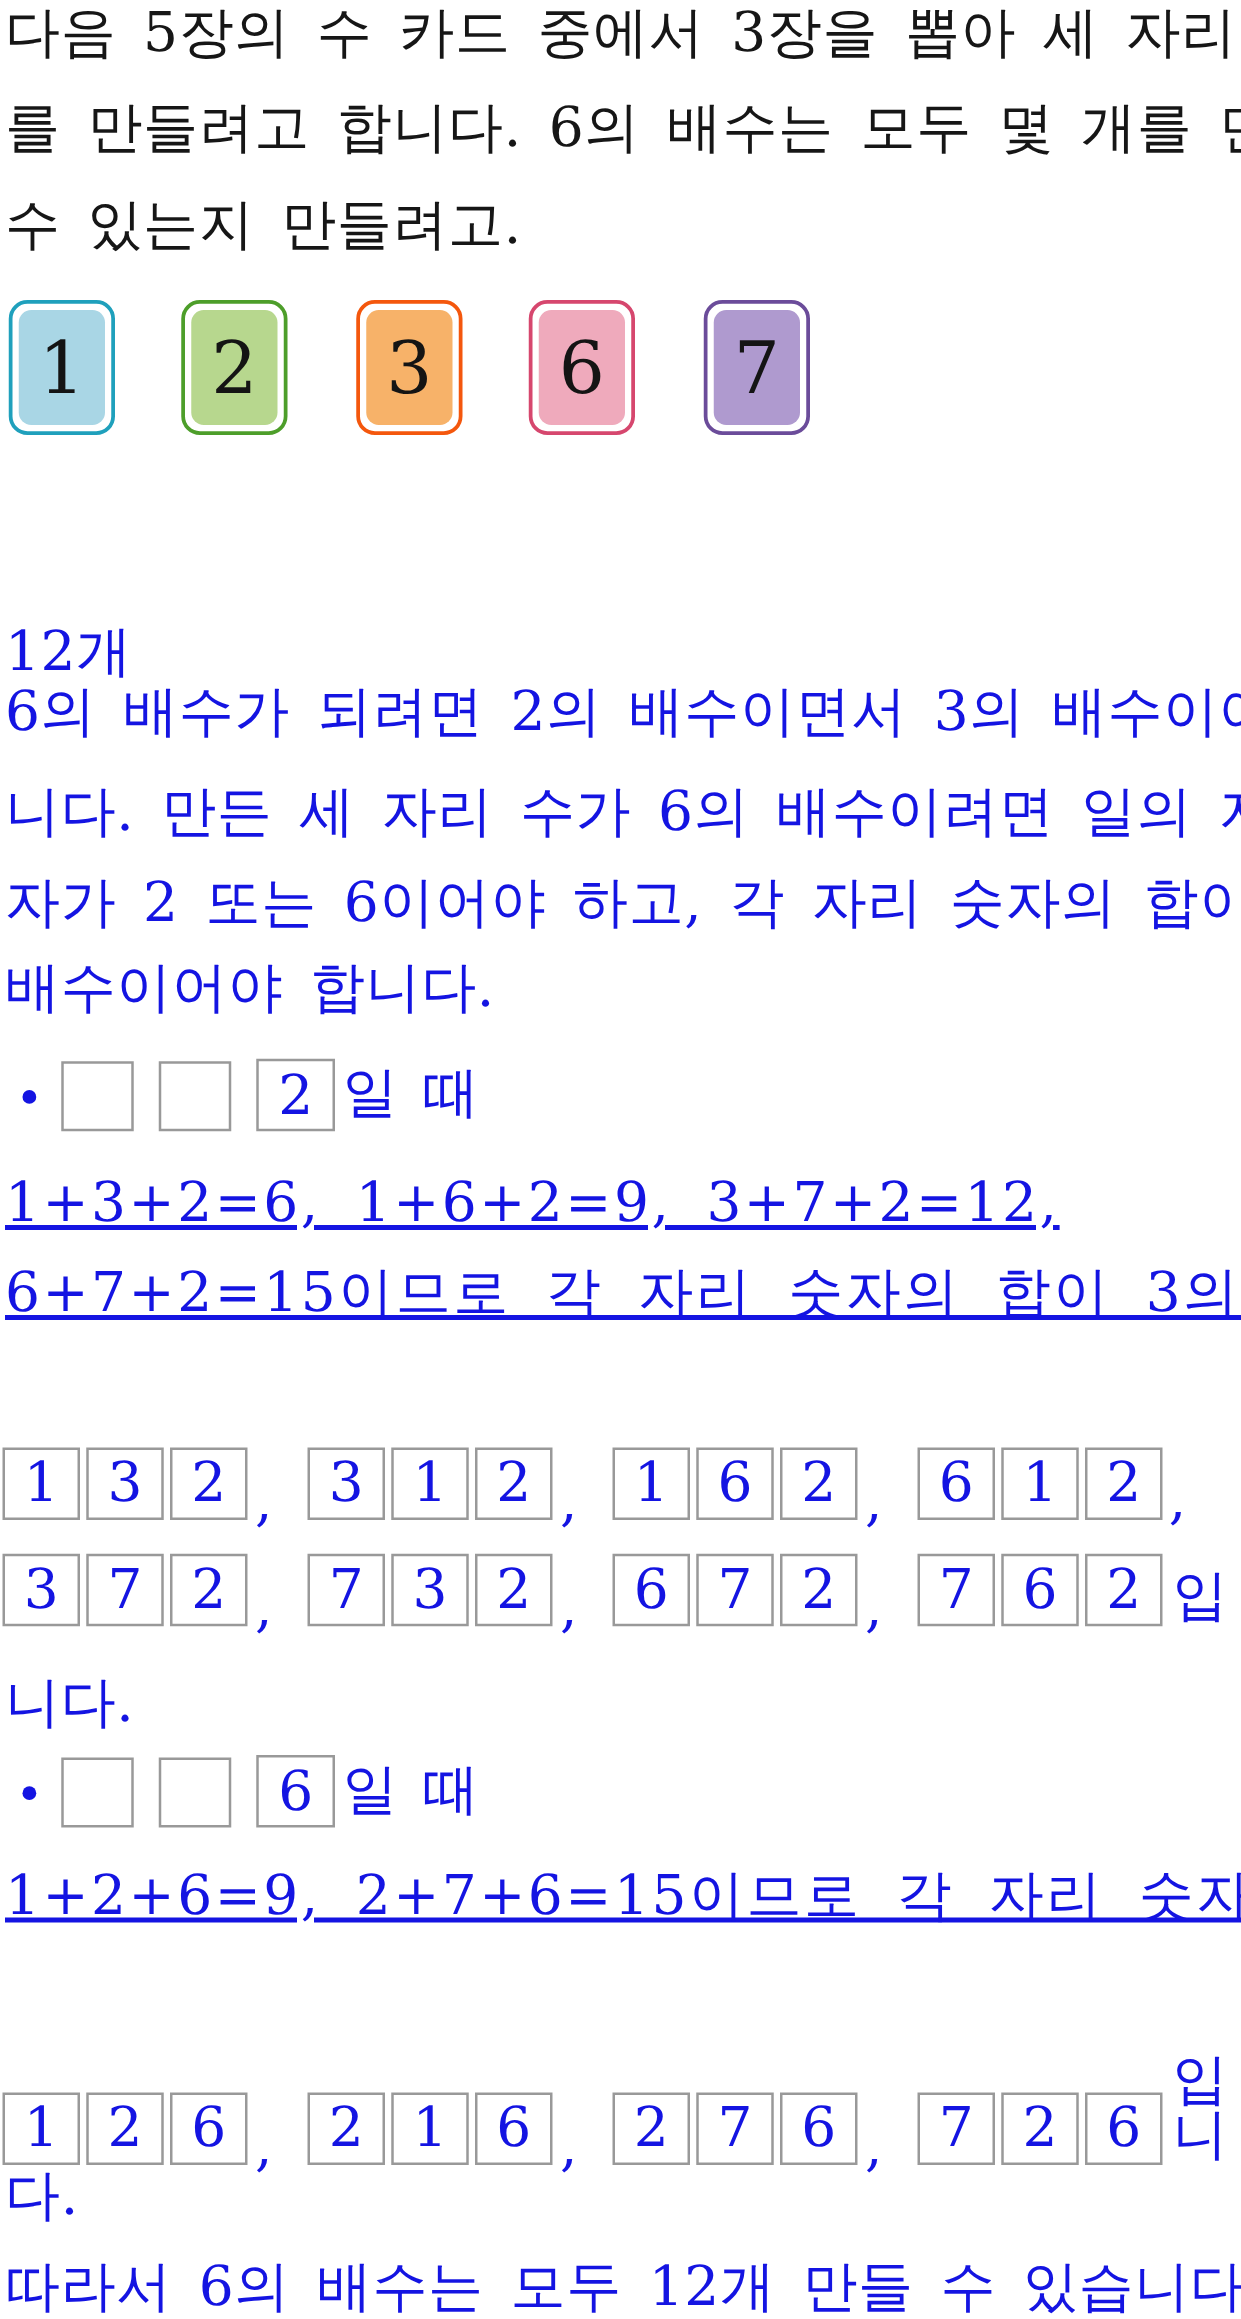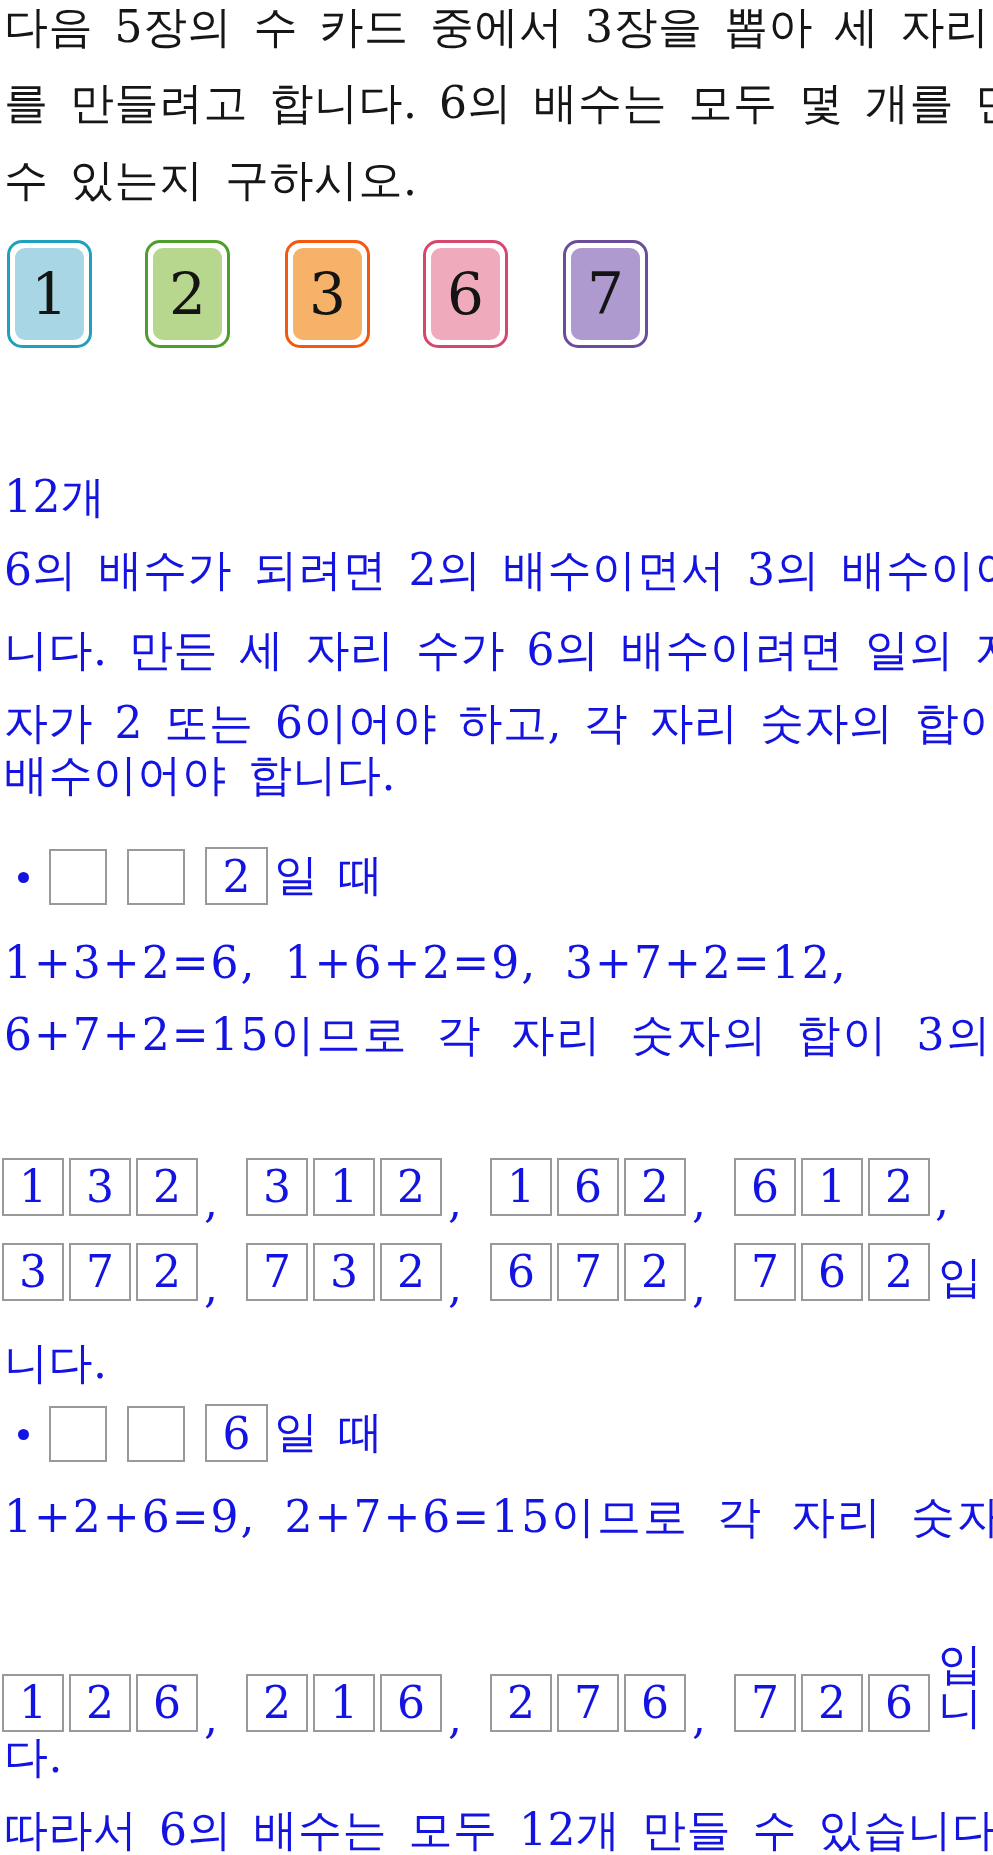--- a/index.html
+++ b/index.html
@@ -20,21 +20,21 @@
     position:absolute;
     left:4px;
     font-size:44px;
     line-height:48px;
     white-space:pre;
     letter-spacing:0.5px;
     word-spacing:7px;
   }
   .black{color:var(--ink);}
   .blue{color:var(--blue);}
-  .eq{letter-spacing:2px;word-spacing:12px;}
+  .eq{letter-spacing:2px;word-spacing:12px;text-decoration:underline;}
 
   
   .card{
     position:absolute;
     top:240px;
     width:85px;
     height:108px;
     box-sizing:border-box;
     border:3px solid #888;
     border-radius:15px;
@@ -130,21 +130,21 @@
   }
   .trail.punct{transform:translateY(8px);margin-left:5px;}
 </style>
 </head>
 <body>
 
 <div class="page">
 
   <div class="line black" style="top:3px">다음 5장의 수 카드 중에서 3장을 뽑아 세 자리 수</div>
   <div class="line black" style="top:79px">를 만들려고 합니다. 6의 배수는 모두 몇 개를 만들</div>
-  <div class="line black" style="top:156px">수 있는지 구하시오.</div>
+  <div class="line black" style="top:156px">수 있는지 만들려고.</div>
 
   <div class="card" style="left: 7px; border-color: rgb(31, 160, 188);">
     <div class="card-face" style="background-color: rgb(169, 214, 229);">
       <span class="card-num">1</span>
     </div>
   </div>
   <div class="card" style="left: 145px; border-color: rgb(77, 158, 42);">
     <div class="card-face" style="background-color: rgb(183, 215, 142);">
       <span class="card-num">2</span>
     </div>
@@ -158,25 +158,25 @@
     <div class="card-face" style="background-color: rgb(239, 170, 188);">
       <span class="card-num">6</span>
     </div>
   </div>
   <div class="card" style="left: 563px; border-color: rgb(107, 76, 154);">
     <div class="card-face" style="background-color: rgb(175, 154, 207);">
       <span class="card-num">7</span>
     </div>
   </div>
 
-  <div class="line blue" style="top:473px">12개</div>
+  <div class="line blue" style="top:498px">12개</div>
   <div class="line blue" style="top:546px">6의 배수가 되려면 2의 배수이면서 3의 배수이어야 합</div>
   <div class="line blue" style="top:626px">니다. 만든 세 자리 수가 6의 배수이려면 일의 자리 숫</div>
   <div class="line blue" style="top:699px">자가 2 또는 6이어야 하고, 각 자리 숫자의 합이 3의</div>
-  <div class="line blue" style="top:751px">배수이어야 합니다.</div>
+  <div class="line blue" style="top:767px">배수이어야 합니다.</div>
 
   <div class="pattern-row" style="top:847px">
     <span class="bullet"></span>
     <span class="blank-box"></span>
     <span class="blank-box"></span>
     <span class="unit-box">2</span>
     <span class="when">일 때</span>
   </div>
 
   <div class="line blue eq" style="top:939px">1+3+2=6, 1+6+2=9, 3+7+2=12,</div>

